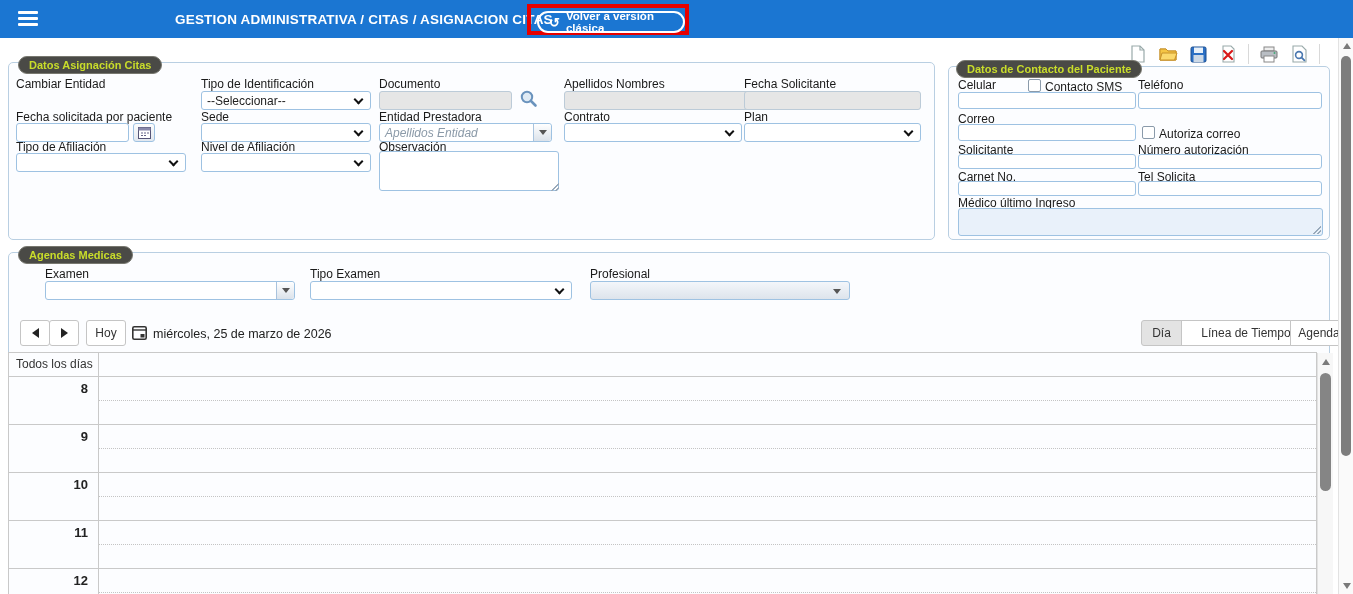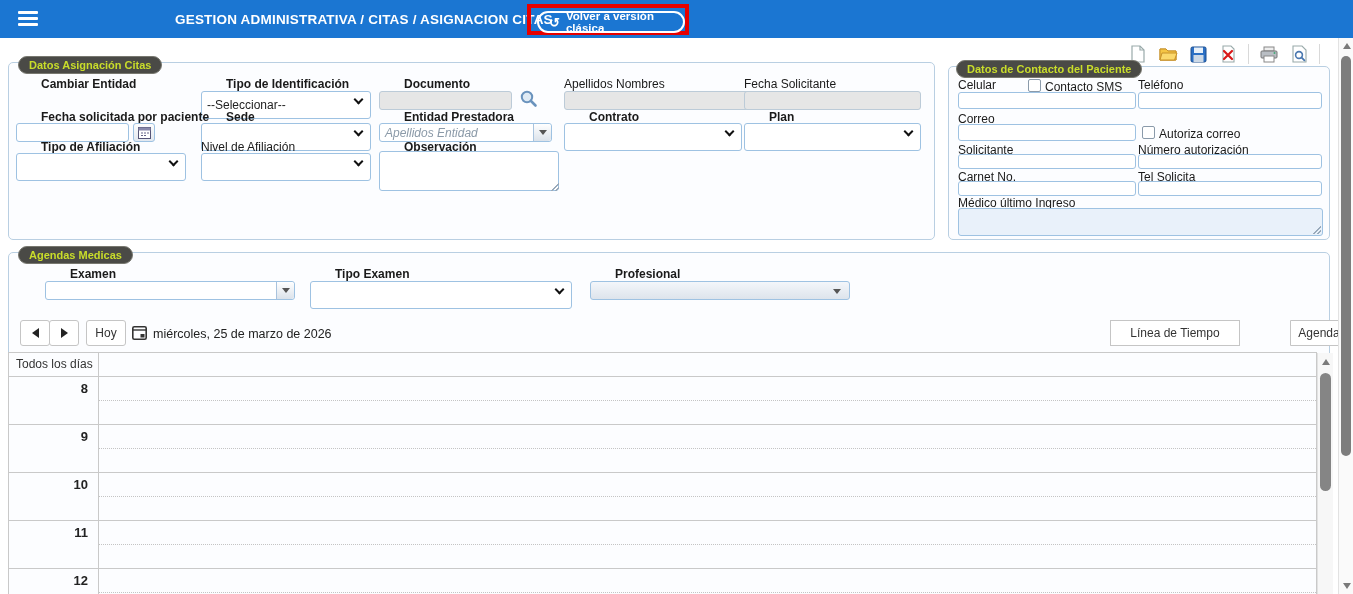--- a/index.html
+++ b/index.html
@@ -26,26 +26,26 @@
   .tsep { width:1px; height:20px; background:#d9d9d9; }
   .bang { color:#e01010; font-size:17px; font-weight:bold; }
 
   
   .fset { position:absolute; background:#fcfdff; border:1px solid #b9cfe2; border-radius:5px; }
   .badge { position:absolute; z-index:4; background:#4a4a46; border:1px solid #787870; color:#c9dd2a;
     font-size:11px; font-weight:bold; padding:2px 10px; border-radius:9px; white-space:nowrap; }
 
   
   .lbl { position:absolute; font-size:12px; color:#1a1a1a; white-space:nowrap; }
-  .b { font-weight:bold;margin-left:25px; }
+  .b { font-weight:normal; }
   .inp { position:absolute; height:19px; background:#fff; border:1px solid #9ec2e2; border-radius:3px;
     font-family:"Liberation Sans",sans-serif; font-size:12px; padding:0 5px; color:#222; }
   .inp.dis { background:#e6e6e6; border-color:#bccbd8; }
   .inp::placeholder { color:#8b9aa8; font-style:italic; }
-  .selbox { position:absolute; height:28px; background:#fff; border:1px solid #9ec2e2; border-radius:3px;
+  .selbox { position:absolute; height:19px; background:#fff; border:1px solid #9ec2e2; border-radius:3px;
     font-size:12px; color:#222; display:flex; align-items:center; padding:0 22px 0 5px; cursor:pointer; }
   .chev { position:absolute; right:8px; top:4px; width:7px; height:7px; border-right:2.2px solid #111;
     border-bottom:2.2px solid #111; transform:rotate(45deg); }
   .combo { position:absolute; height:19px; background:#fff; border:1px solid #9ec2e2; border-radius:3px;
     font-size:12px; color:#222; display:flex; align-items:center; padding:0 24px 0 5px; cursor:pointer; }
   .combo.dis { background:linear-gradient(#f3f6fa,#dde4ec); }
   .combo.ph { color:#8b9aa8; font-style:italic; }
   .cab { position:absolute; right:0; top:0; bottom:0; width:18px; background:linear-gradient(#ffffff,#dbe2ea);
     border-left:1px solid #a9c3dd; border-radius:0 3px 3px 0; display:flex; align-items:center; justify-content:center; }
   .tri-d { width:0; height:0; border-left:4px solid transparent; border-right:4px solid transparent; border-top:5px solid #555; }
@@ -280,21 +280,21 @@
   <div style="position:absolute;left:132px;top:325px;">
     <svg width="15" height="15" viewBox="0 0 15 15">
         <rect x="0.8" y="1.8" width="13.4" height="12.4" rx="1.5" fill="none" stroke="#333" stroke-width="1.6"></rect>
         <path d="M1 5 h13" stroke="#333" stroke-width="1.4"></path>
         <rect x="8.5" y="9" width="4" height="3.5" fill="#333"></rect>
       </svg>
   </div>
   <div class="datetxt" style="left:153px;top:327px;">miércoles, 25 de marzo de 2026</div>
 
   <div class="cbtn active" style="left:1141px;top:320px;width:41px;border-radius:3px 0 0 3px;">Día</div>
-  <div class="cbtn" style="left:1110px;top:320px;width:130px;border-radius:0;">Línea de Tiempo</div>
+  <div class="cbtn" style="left:1181px;top:320px;width:130px;border-radius:0;">Línea de Tiempo</div>
   <div class="cbtn" style="left:1290px;top:320px;width:58px;border-radius:0 3px 3px 0;left:1290px;">Agenda</div>
 
   <div>
 
     <div class="grid-line" style="left:8px;top:352px;width:1309px;height:1px;"></div>
     <div class="grid-line" style="left:8px;top:352px;width:1px;height:242px;"></div>
     <div class="grid-line" style="left:98px;top:352px;width:1px;height:242px;"></div>
     <div class="grid-line" style="left:1316px;top:352px;width:1px;height:242px;"></div>
 
     <div class="allday" style="left:16px;top:357px;">Todos los días</div>

